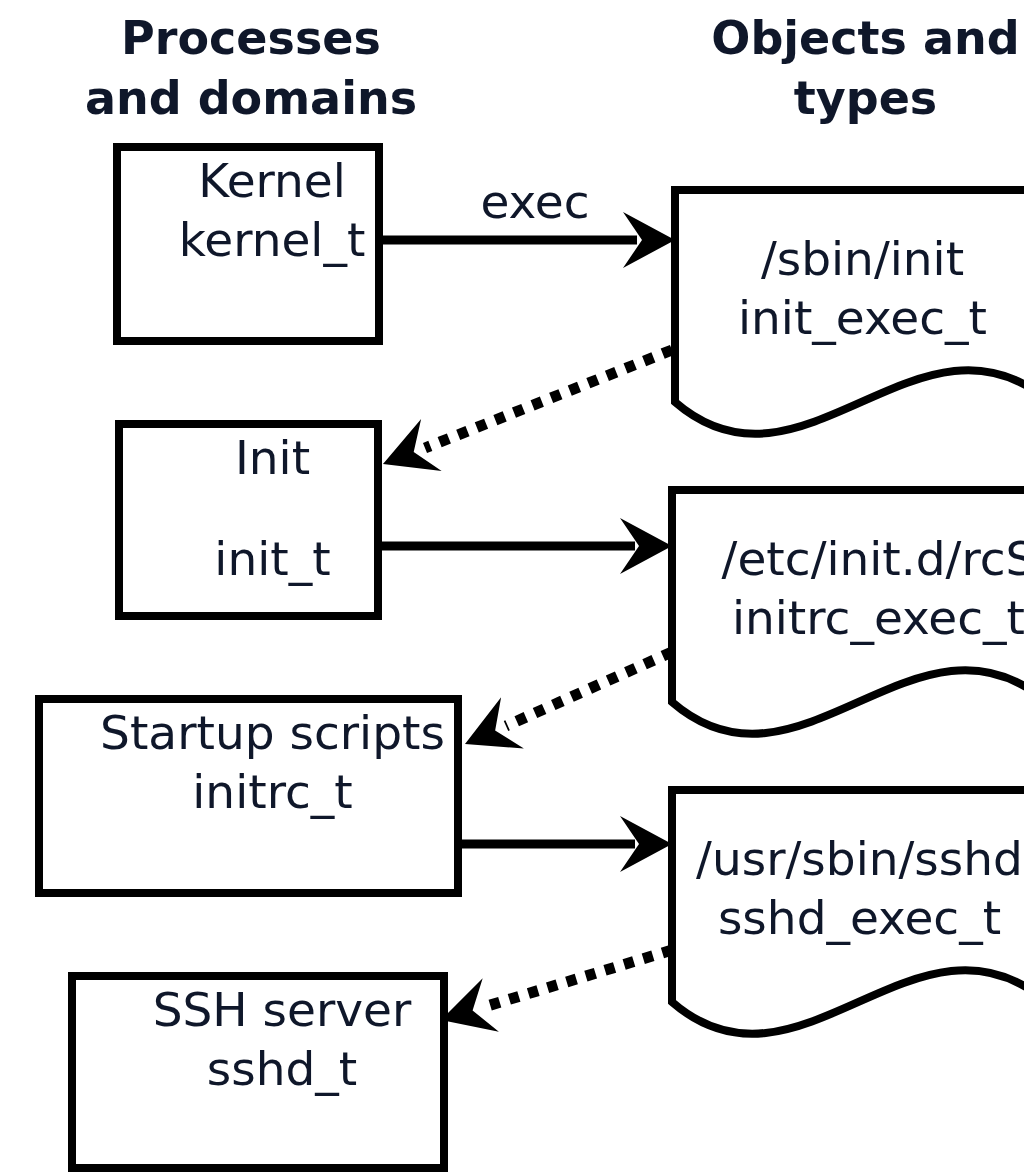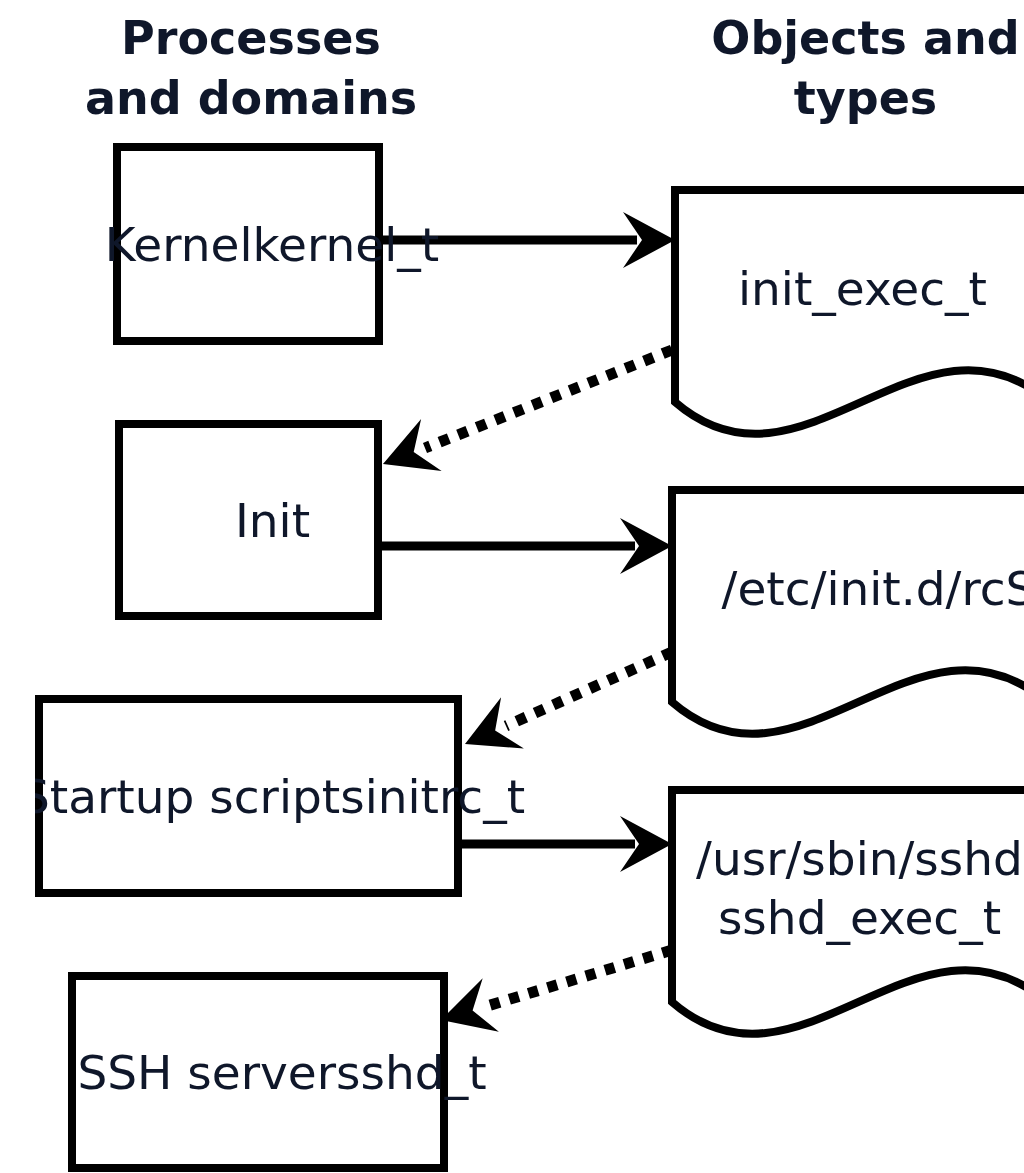--- a/index.html
+++ b/index.html
@@ -31,23 +31,23 @@
     font-size: 46px;
     line-height: 60px;
     white-space: nowrap;
   }
   .process-box {
     position: absolute;
     box-sizing: border-box;
     border: 8px solid #000000;
     background: #ffffff;
     display: flex;
-    flex-direction: row;
+    flex-direction: column;
     align-items: center;
-    justify-content: center;
+    justify-content: flex-start;
     text-align: center;
     font-size: 47px;
     line-height: 59px;
     white-space: nowrap;
     padding-left: 48px;
   }
   .doc-label {
     position: absolute;
     box-sizing: border-box;
     display: flex;
@@ -103,46 +103,50 @@
 
   <div class="col-header" style="left:0px; top:8px; width:432px;">
     <div>Processes</div>
     <div>and domains</div>
   </div>
   <div class="col-header" style="left:628px; top:8px; width:405px;">
     <div>Objects and</div>
     <div>types</div>
   </div>
 
+  <div class="arrow-label" style="left:420px; top:172px; width:160px;">exec</div>
 
   <div class="process-box" style="left:78px; top:143px; width:270px; height:202px;">
     <div>Kernel</div>
     <div>kernel_t</div>
   </div>
 
   <div class="process-box" style="left:80px; top:420px; width:267px; height:200px;gap:42px;">
     <div>Init</div>
+    <div>init_t</div>
   </div>
 
   <div class="process-box" style="left:0px; top:695px; width:427px; height:202px;">
     <div>Startup scripts</div>
     <div>initrc_t</div>
   </div>
 
   <div class="process-box" style="left:33px; top:972px; width:380px; height:200px;">
     <div>SSH server</div>
     <div>sshd_t</div>
   </div>
 
   <div class="doc-label" style="left:640px; top:190px; width:375px; height:212px;">
+    <div>/sbin/init</div>
     <div>init_exec_t</div>
   </div>
 
   <div class="doc-label" style="left:656px; top:490px; width:375px; height:212px;">
     <div>/etc/init.d/rcS</div>
+    <div>initrc_exec_t</div>
   </div>
 
   <div class="doc-label" style="left:637px; top:790px; width:375px; height:212px;">
     <div>/usr/sbin/sshd</div>
     <div>sshd_exec_t</div>
   </div>
 
 </div>
 
 </body></html>

